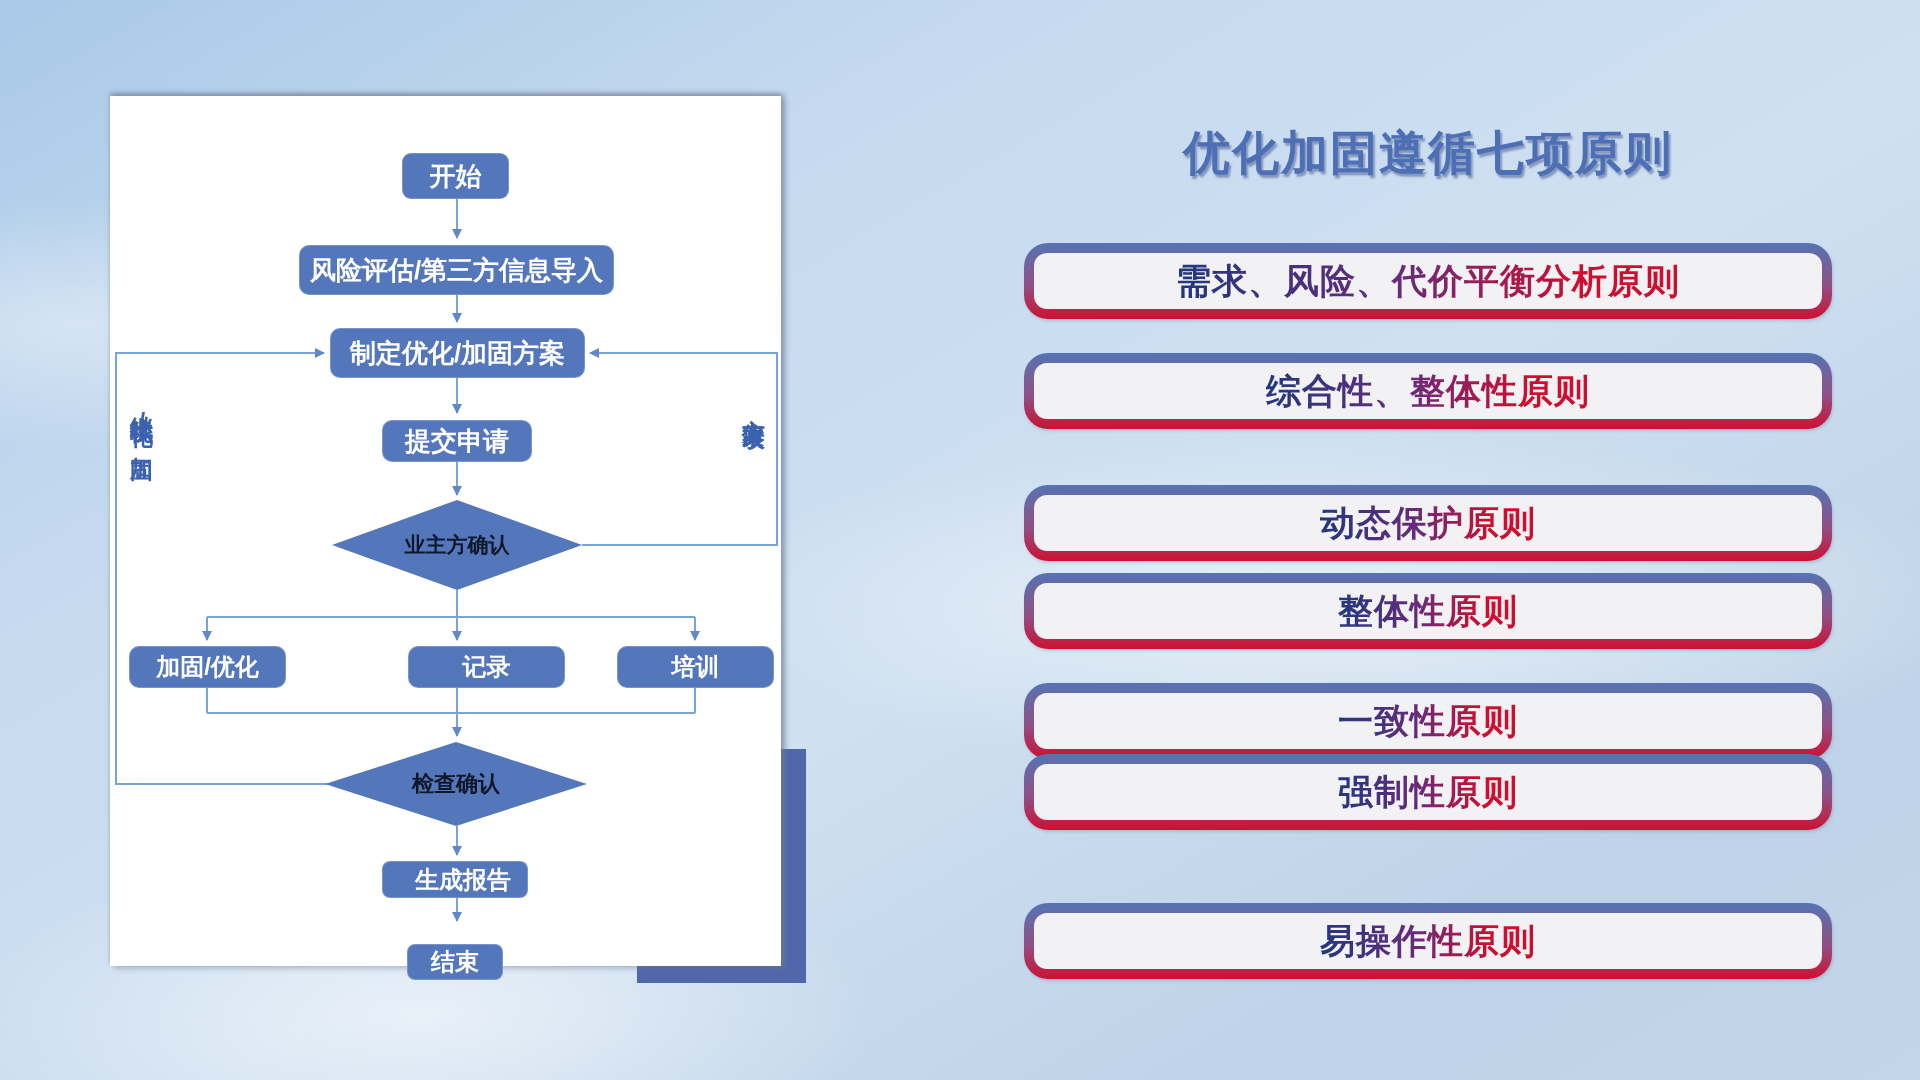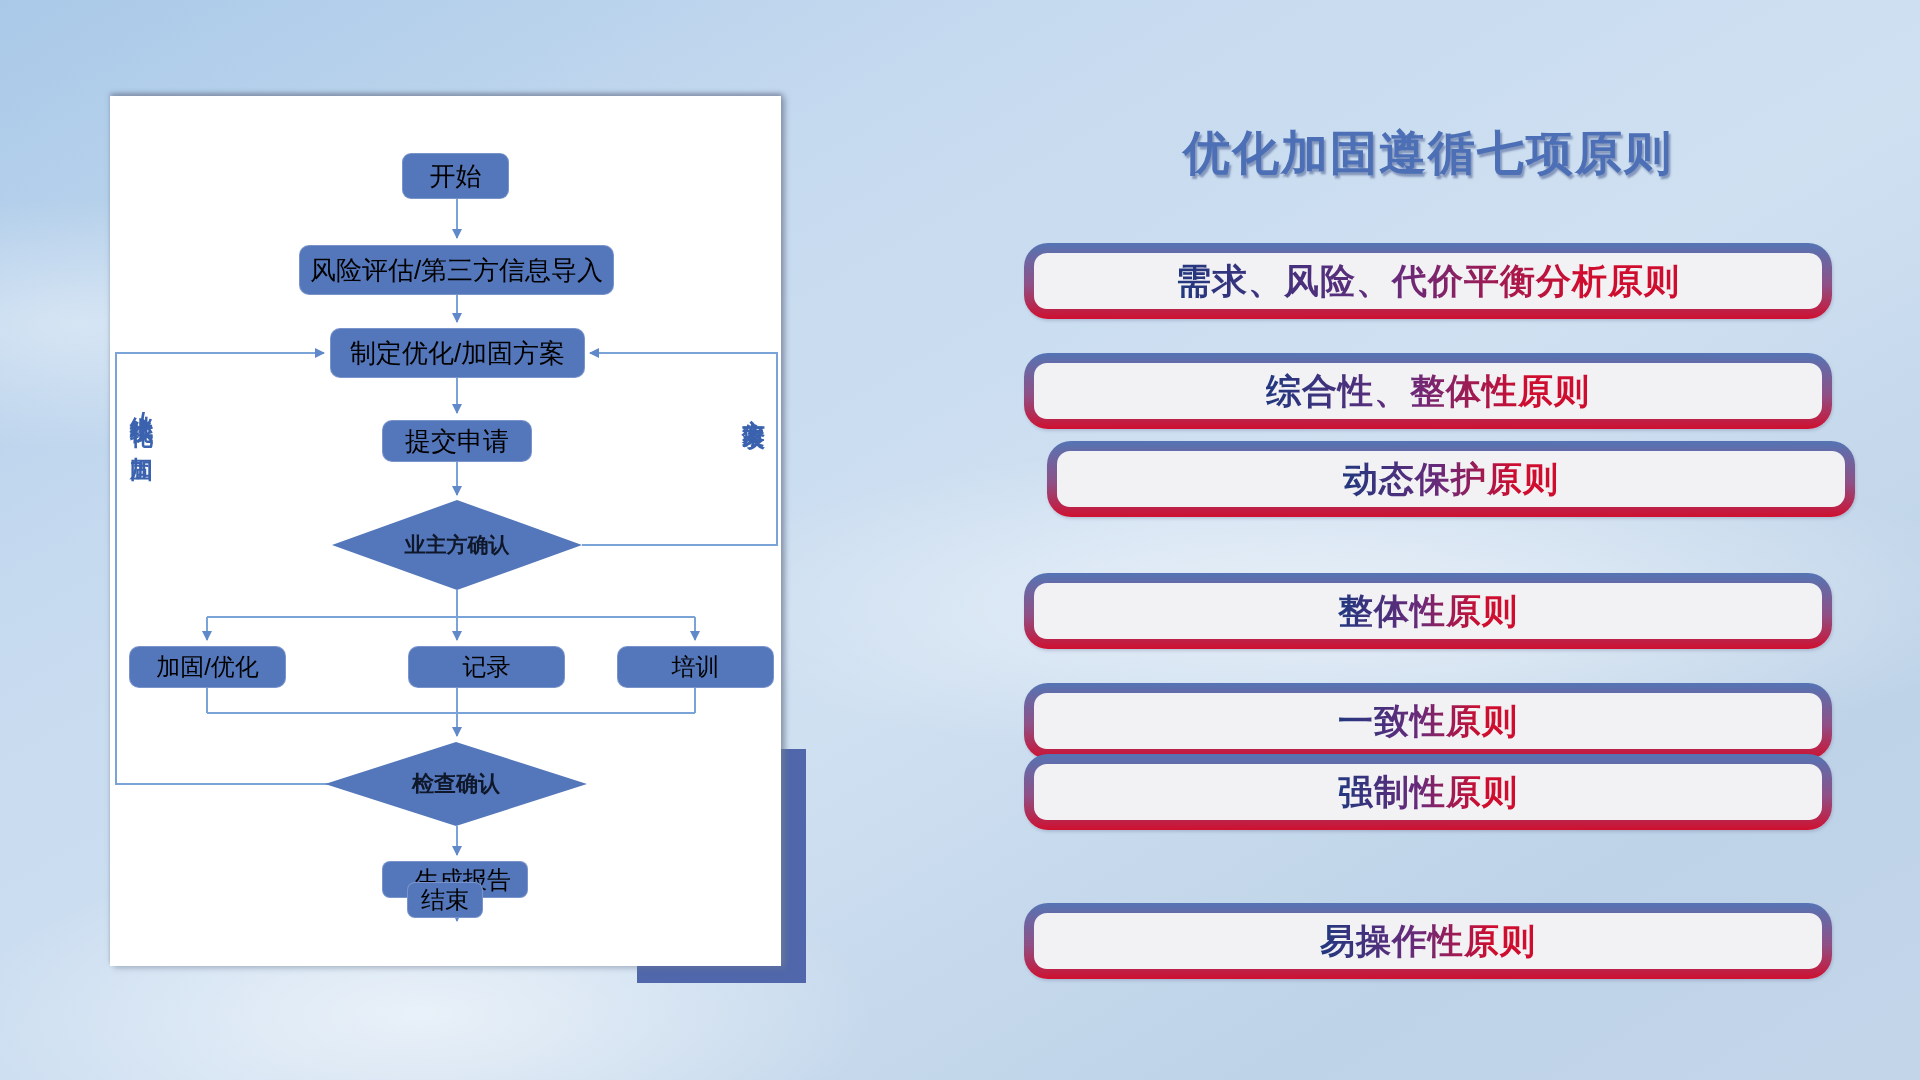--- a/index.html
+++ b/index.html
@@ -20,23 +20,23 @@
   .card {
     position:absolute; left:110px; top:96px; width:671px; height:870px;
     background:#ffffff;
     box-shadow: 0 -3px 4px rgba(115,125,150,.55), 4px -2px 5px rgba(115,125,150,.40), 4px 3px 5px rgba(115,125,150,.35);
   }
   .accent-v { position:absolute; left:781px; top:749px; width:25px; height:234px; background:#5068ab; }
   .accent-h { position:absolute; left:637px; top:966px; width:169px; height:17px; background:#5068ab; }
 
   
   .node {
-    position:absolute; background:#5477bb; color:#000000;
+    position:absolute; background:#5477bb; color:#ffffff;
     display:flex; align-items:center; justify-content:center;
-    font-weight:normal; text-align:center; line-height:1;
+    font-weight:bold; text-align:center; line-height:1;
     border:1px solid rgba(255,255,255,.22);
   }
   .rrect { border-radius:10px; }
   .diamond {
     position:absolute; background:#5477bb; color:#0f172a;
     display:flex; align-items:center; justify-content:center;
     font-weight:bold;
     clip-path: polygon(50% 0, 100% 50%, 50% 100%, 0 50%);
     border:none;
   }
@@ -124,39 +124,39 @@
   <div class="node rrect" style="left:129px; top:646px; width:157px; height:42px; font-size:24px;">加固/优化</div>
 
   <div class="node rrect" style="left:380px; top:646px; width:157px; height:42px; font-size:24px;margin-left:28px;">记录</div>
 
   <div class="node rrect" style="left:617px; top:646px; width:157px; height:42px; font-size:24px;">培训</div>
 
   <div class="diamond" style="left:325px; top:742px; width:262px; height:84px; font-size:22px;">检查确认</div>
 
   <div class="node rrect" style="left:382px; top:861px; width:146px; height:37px; font-size:24px; border-radius:8px;padding-left:16px;">生成报告</div>
 
-  <div class="node rrect" style="left:407px; top:882px; width:76px; height:36px; font-size:24px; border-radius:8px;">结束</div>
+  <div class="node rrect" style="left:407px; top:944px; width:96px; height:36px; font-size:24px; border-radius:8px;">结束</div>
 
   <div class="vlabel" style="left:130px; top:397px; height:170px;">继续优化/加固</div>
 
   <div class="vlabel" style="left:742px; top:400px; height:120px;">方案修改</div>
 
   <div class="panel-title">优化加固遵循七项原则</div>
 
   <div class="principle" style="top:243px;">
     <div class="inner">
         <span class="txt">需求、风险、代价平衡分析原则</span>
       </div>
   </div>
   <div class="principle" style="top:353px;">
     <div class="inner">
         <span class="txt">综合性、整体性原则</span>
       </div>
   </div>
-  <div class="principle" style="top:441px;margin-left:23px;">
+  <div class="principle" style="top:485px;">
     <div class="inner">
         <span class="txt">动态保护原则</span>
       </div>
   </div>
   <div class="principle" style="top:573px;">
     <div class="inner">
         <span class="txt">整体性原则</span>
       </div>
   </div>
   <div class="principle" style="top:683px;">

